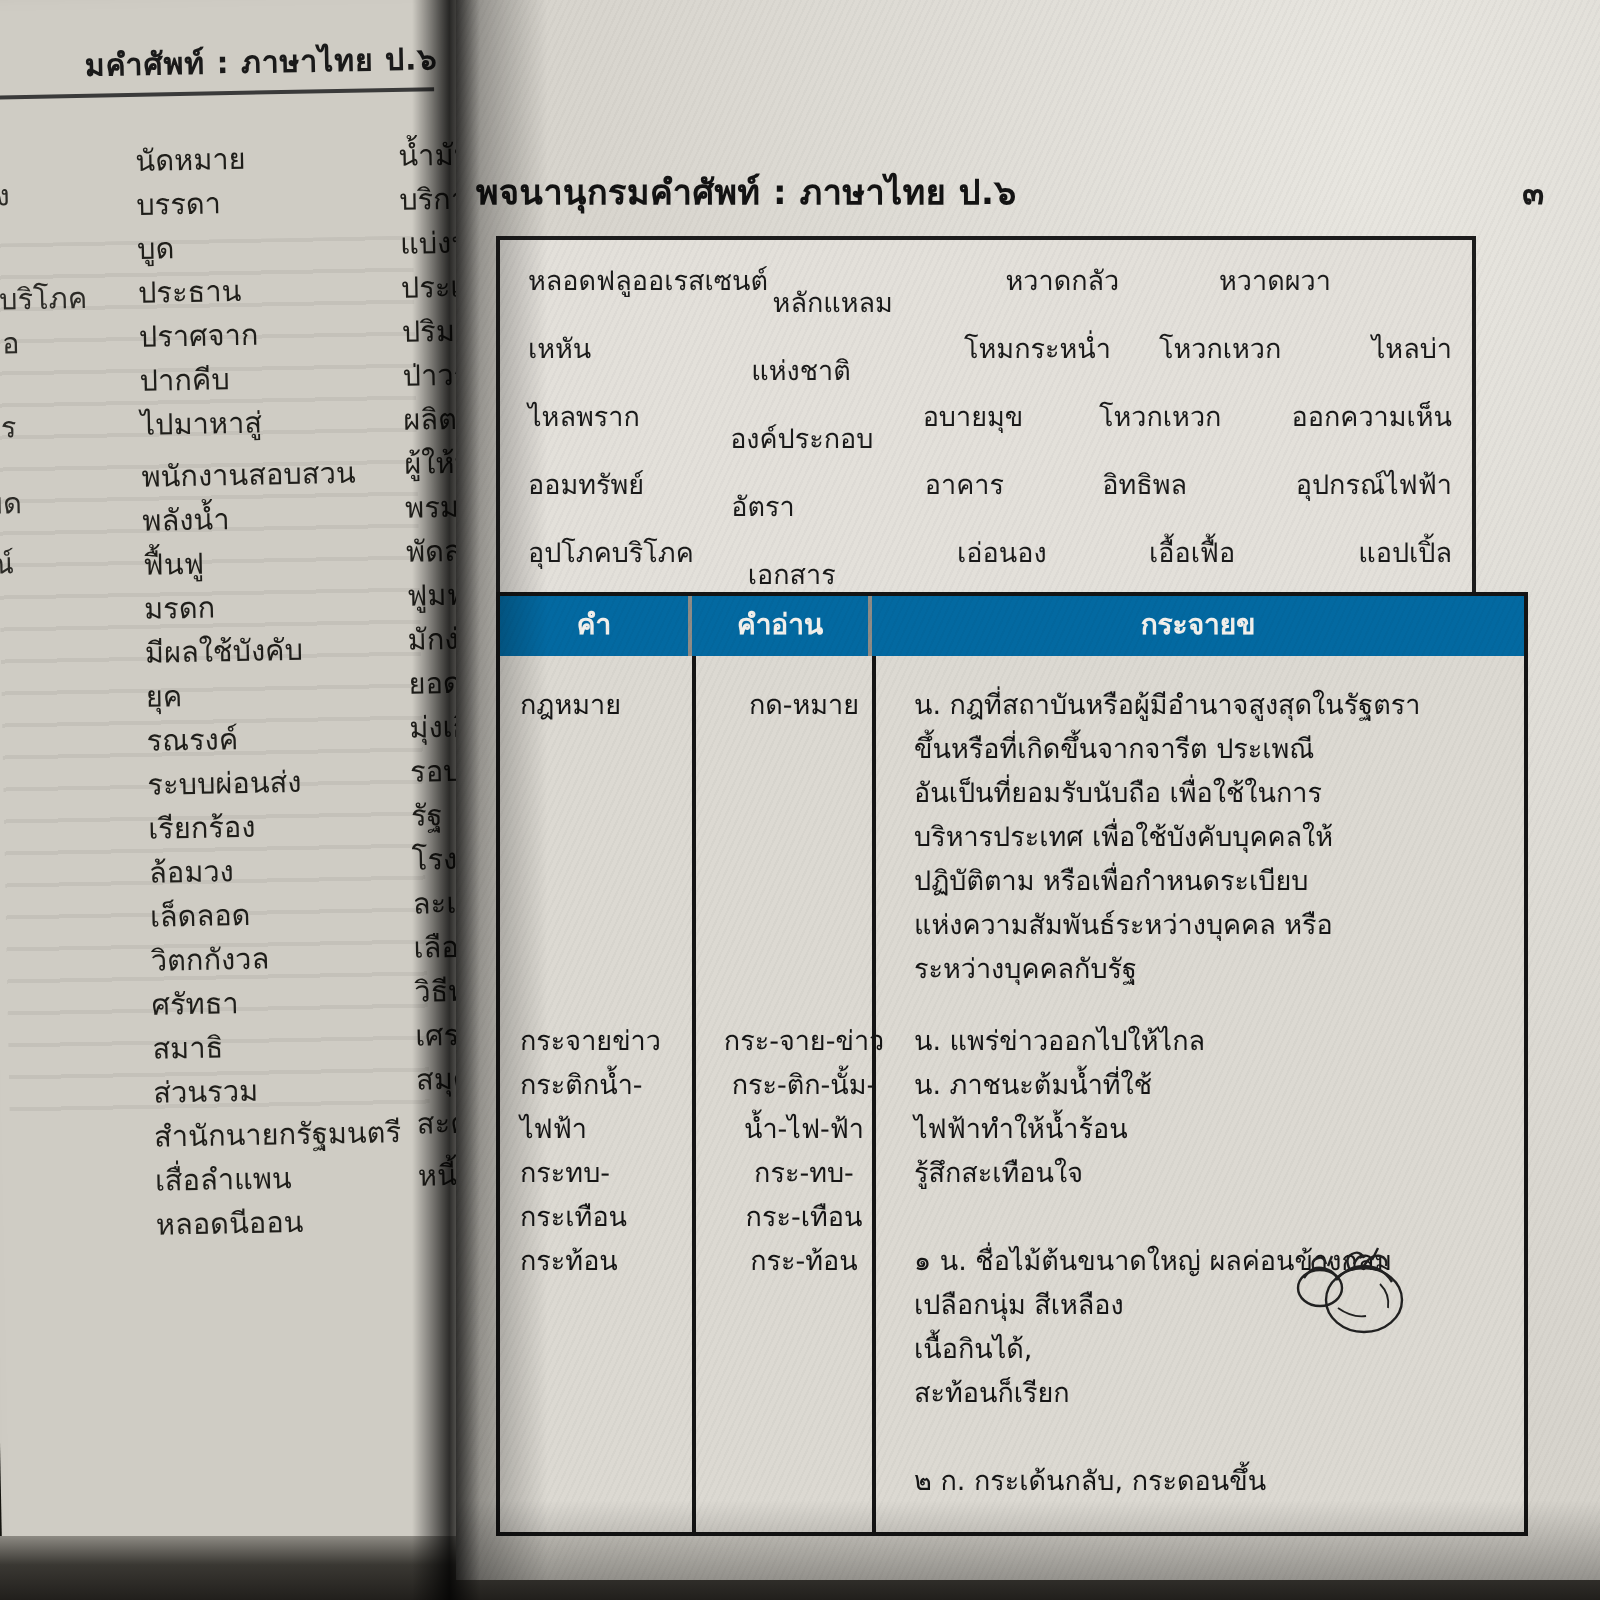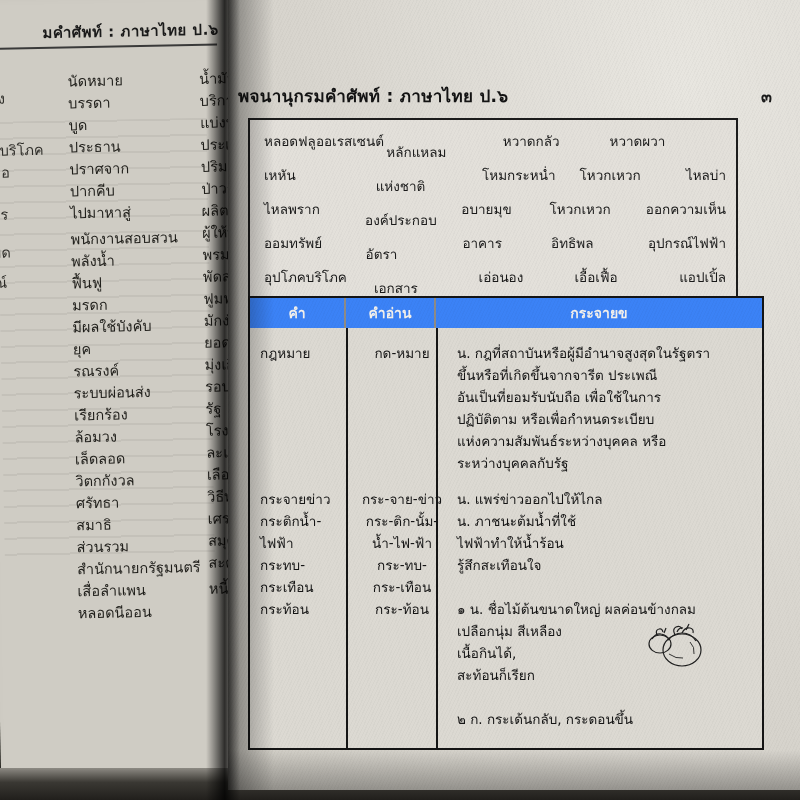--- a/index.html
+++ b/index.html
@@ -199,21 +199,21 @@
     position: absolute;
     top: 296px;
     left: 20px;
     width: 516px;
     border: 2px solid #141414;
     box-sizing: border-box;
     background: #dcd9d2;
   }
   .tbl-head {
     display: flex;
-    background: #3b82f6;
+    background: #0369a1;
     color: #f2f0ec;
     font-weight: bold;
     font-size: 14px;
     height: 30px;
     align-items: center;
   }
   .th {
     text-align: center;
     height: 30px;
     line-height: 30px;
@@ -443,20 +443,21 @@
 
         <div class="spacer"></div>
 
         <div class="trow">
           <div class="td c1">กฎหมาย</div>
           <div class="td c2">กด-หมาย</div>
           <div class="td c3">
             <span class="meaning-line">น. กฎที่สถาบันหรือผู้มีอำนาจสูงสุดในรัฐตรา</span>
             <span class="meaning-line">ขึ้นหรือที่เกิดขึ้นจากจารีต  ประเพณี</span>
             <span class="meaning-line">อันเป็นที่ยอมรับนับถือ  เพื่อใช้ในการ</span>
+            <span class="meaning-line">บริหารประเทศ  เพื่อใช้บังคับบุคคลให้</span>
             <span class="meaning-line">ปฏิบัติตาม  หรือเพื่อกำหนดระเบียบ</span>
             <span class="meaning-line">แห่งความสัมพันธ์ระหว่างบุคคล  หรือ</span>
             <span class="meaning-line">ระหว่างบุคคลกับรัฐ</span>
           </div>
         </div>
 
         <div class="spacer"></div>
 
         <div class="trow">
           <div class="td c1">กระจายข่าว</div>

